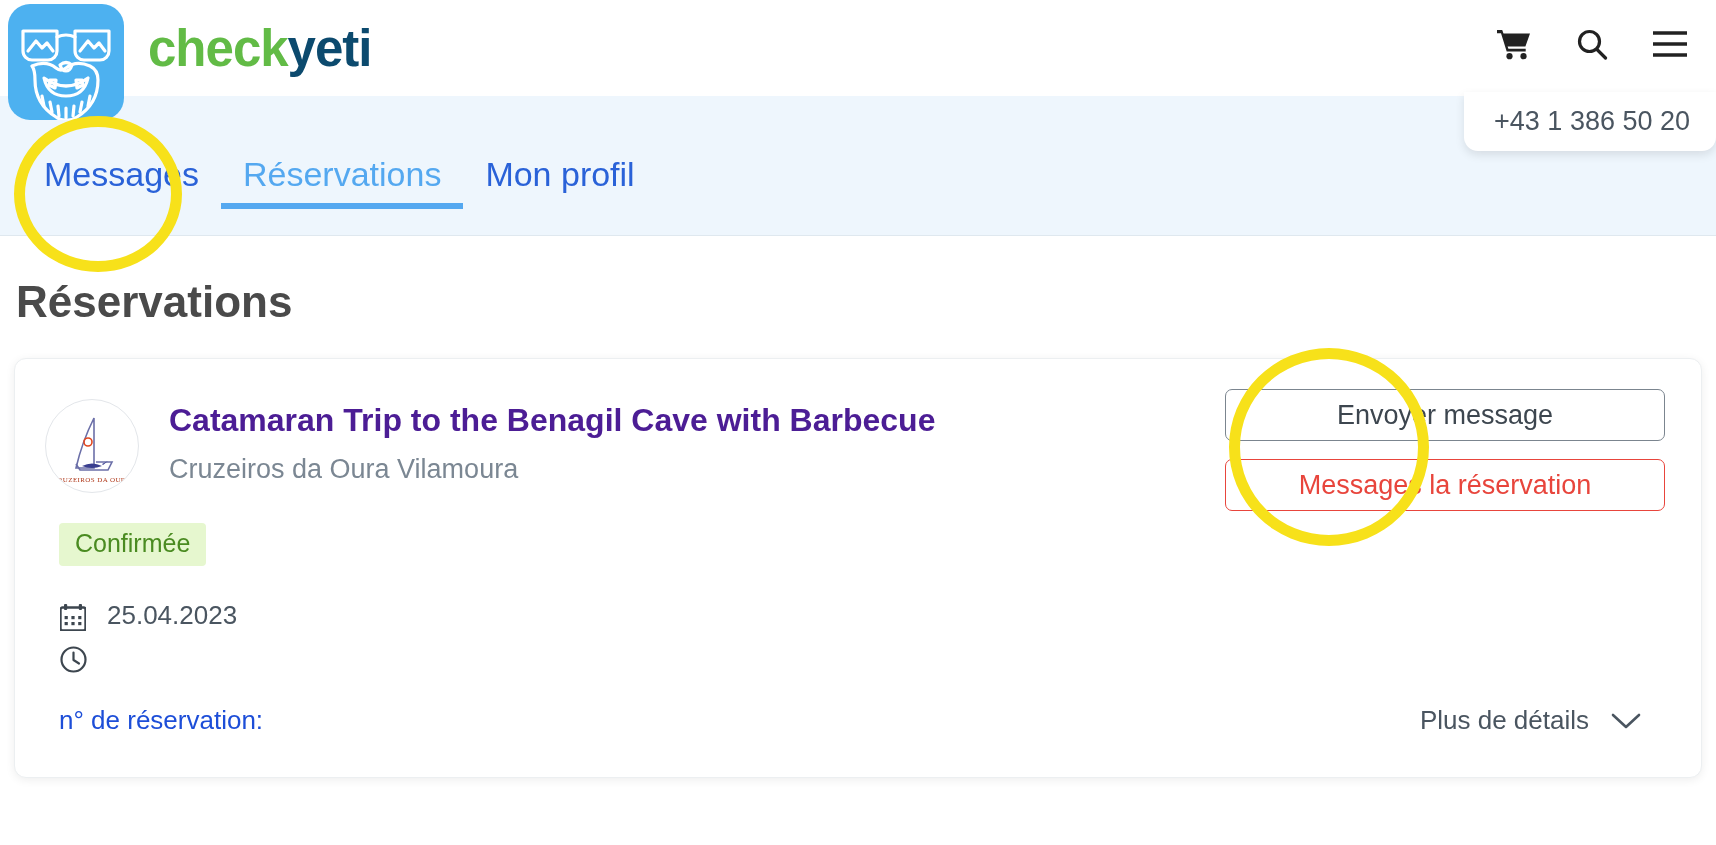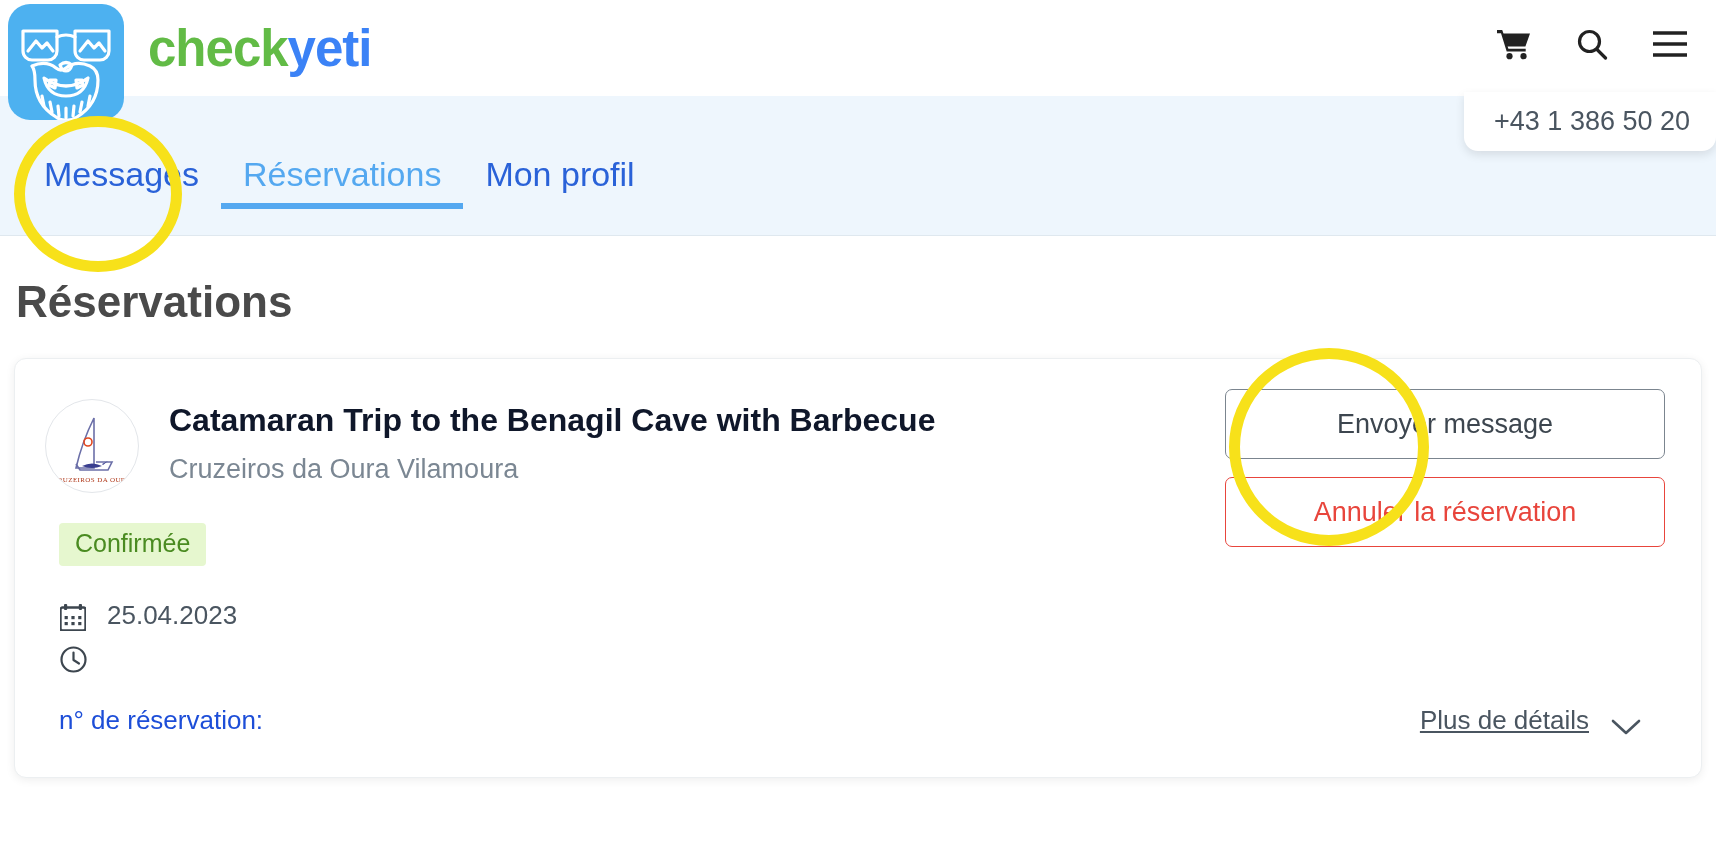--- a/index.html
+++ b/index.html
@@ -34,21 +34,21 @@
   .logo-mark svg { display: block; width: 116px; height: 116px; }
   .logo-word {
     margin-left: 148px;
     font-size: 51px;
     font-weight: 700;
     letter-spacing: -1px;
     line-height: 1;
     user-select: none;
   }
   .logo-word .w-green { color: #62bb46; }
-  .logo-word .w-blue { color: #3b82f6; }
+  .logo-word .w-blue { color: #0c4a6e; }
 
   .header-actions {
     position: absolute;
     right: 28px;
     top: 26px;
     display: flex;
     align-items: center;
     gap: 42px;
   }
   .hdr-icon {
@@ -142,21 +142,21 @@
     margin-top: 12px;
     overflow: hidden;
     display: flex; align-items: center; justify-content: center;
   }
   .avatar svg { display: block; }
 
   .card-headings { margin-left: 30px; padding-top: 14px; flex: 1 1 auto; }
   .offer-title {
     font-size: 32px;
     font-weight: 700;
-    color: #0f172a;
+    color: #4c1d95;
     line-height: 1.2;
   }
   .offer-supplier {
     font-size: 27px;
     color: #7b8793;
     margin-top: 14px;
     line-height: 1.2;
   }
 
   .badge-row { margin-top: 30px; padding-left: 14px; }
@@ -195,44 +195,43 @@
     margin-top: 32px;
     padding-left: 14px;
   }
   .resnum {
     font-size: 26px;
     color: #1d4ed8;
     line-height: 1.2;
   }
   .more-details {
     display: flex;
-    align-items: flex-end;
+    align-items: center;
     gap: 22px;
     font-size: 26px;
     color: #4a5560;
     cursor: pointer;
     padding-right: 24px;
     line-height: 1.2;
-    text-decoration: underline;
   }
   .more-details svg { display: block; }
 
   
   .card-actions {
     position: absolute;
     right: 36px;
     top: 30px;
     width: 440px;
   }
   .btn {
     display: flex;
     align-items: center;
     justify-content: center;
     width: 100%;
-    height: 70px;
+    height: 52px;
     border-radius: 7px;
     font-size: 27px;
     background: #ffffff;
     cursor: pointer;
     line-height: 1;
   }
   .btn-secondary {
     border: 1px solid #7b858f;
     color: #3d464f;
   }
@@ -406,21 +405,21 @@
           </svg>
         </span>
       </div>
     </div>
 
     <div class="card-actions">
       <div class="btn btn-secondary">
         <span>Envoyer message</span>
       </div>
       <div class="btn btn-danger">
-        <span>Annuler la réservation</span>
+        <span>Messages la réservation</span>
       </div>
     </div>
 
   </div>
 </div>
 
 <div class="annot" id="annot-messages"></div>
 <div class="annot" id="annot-envoyer"></div>
 
 </body></html>

